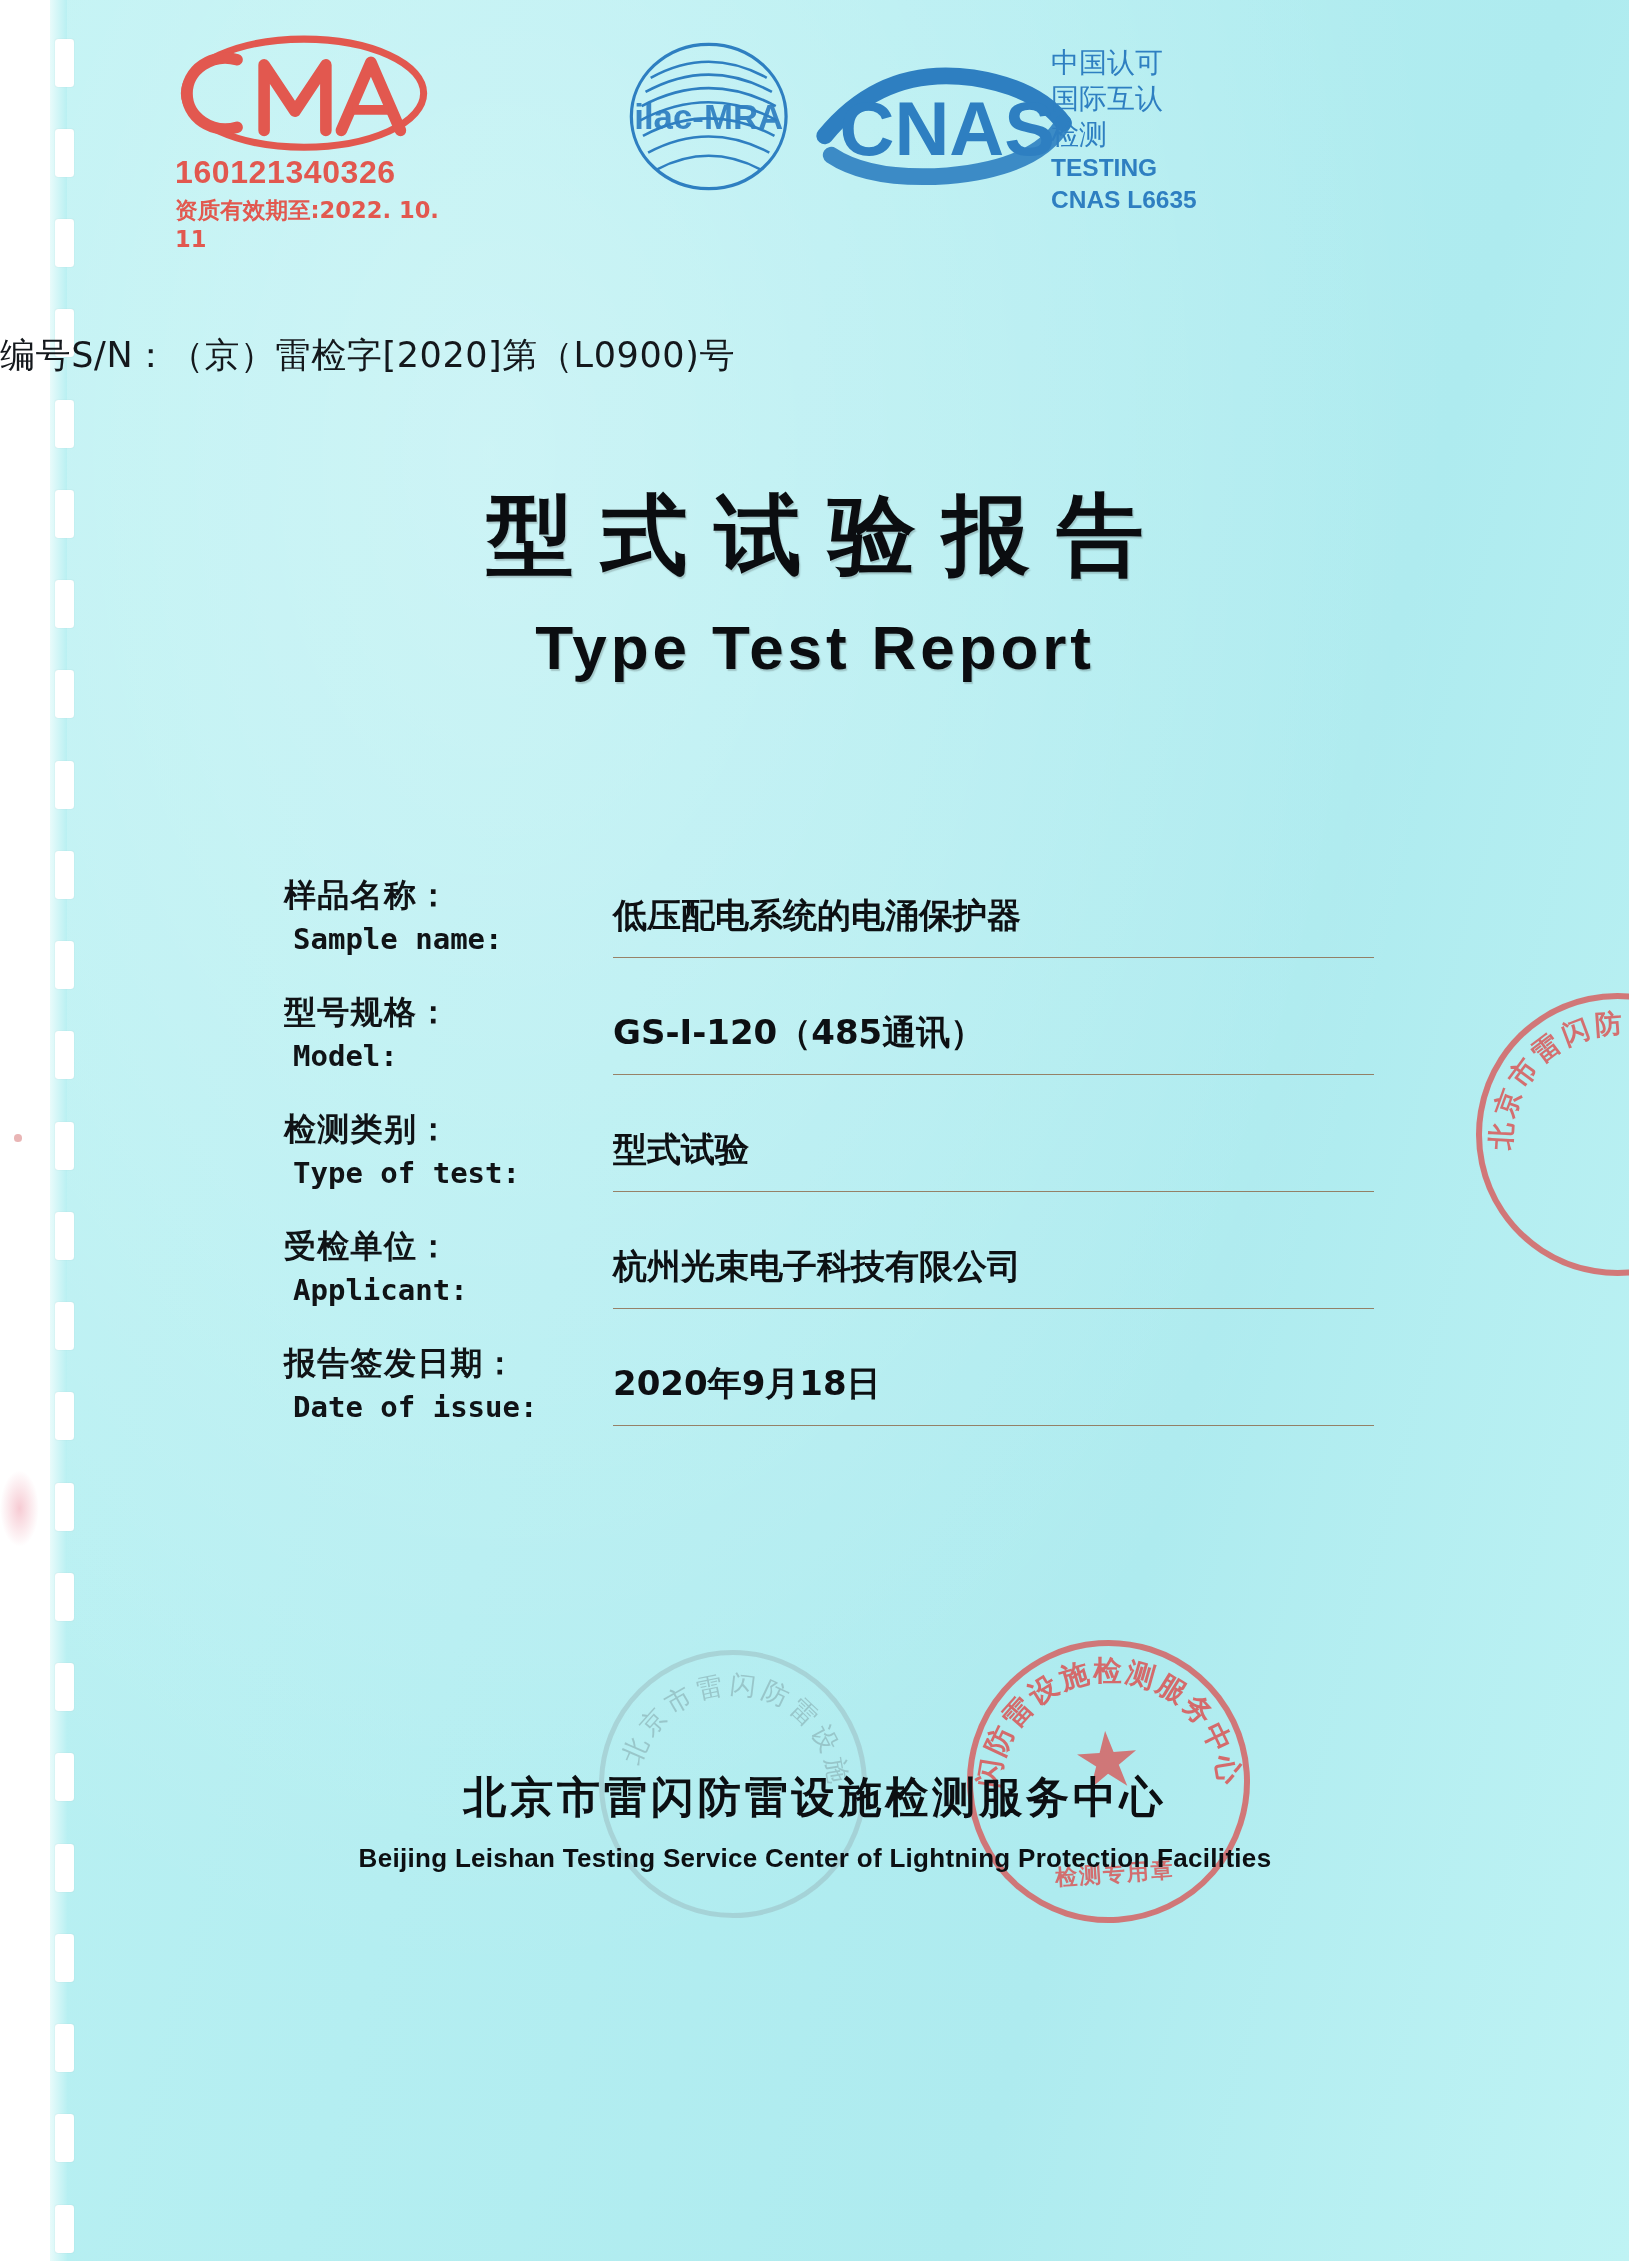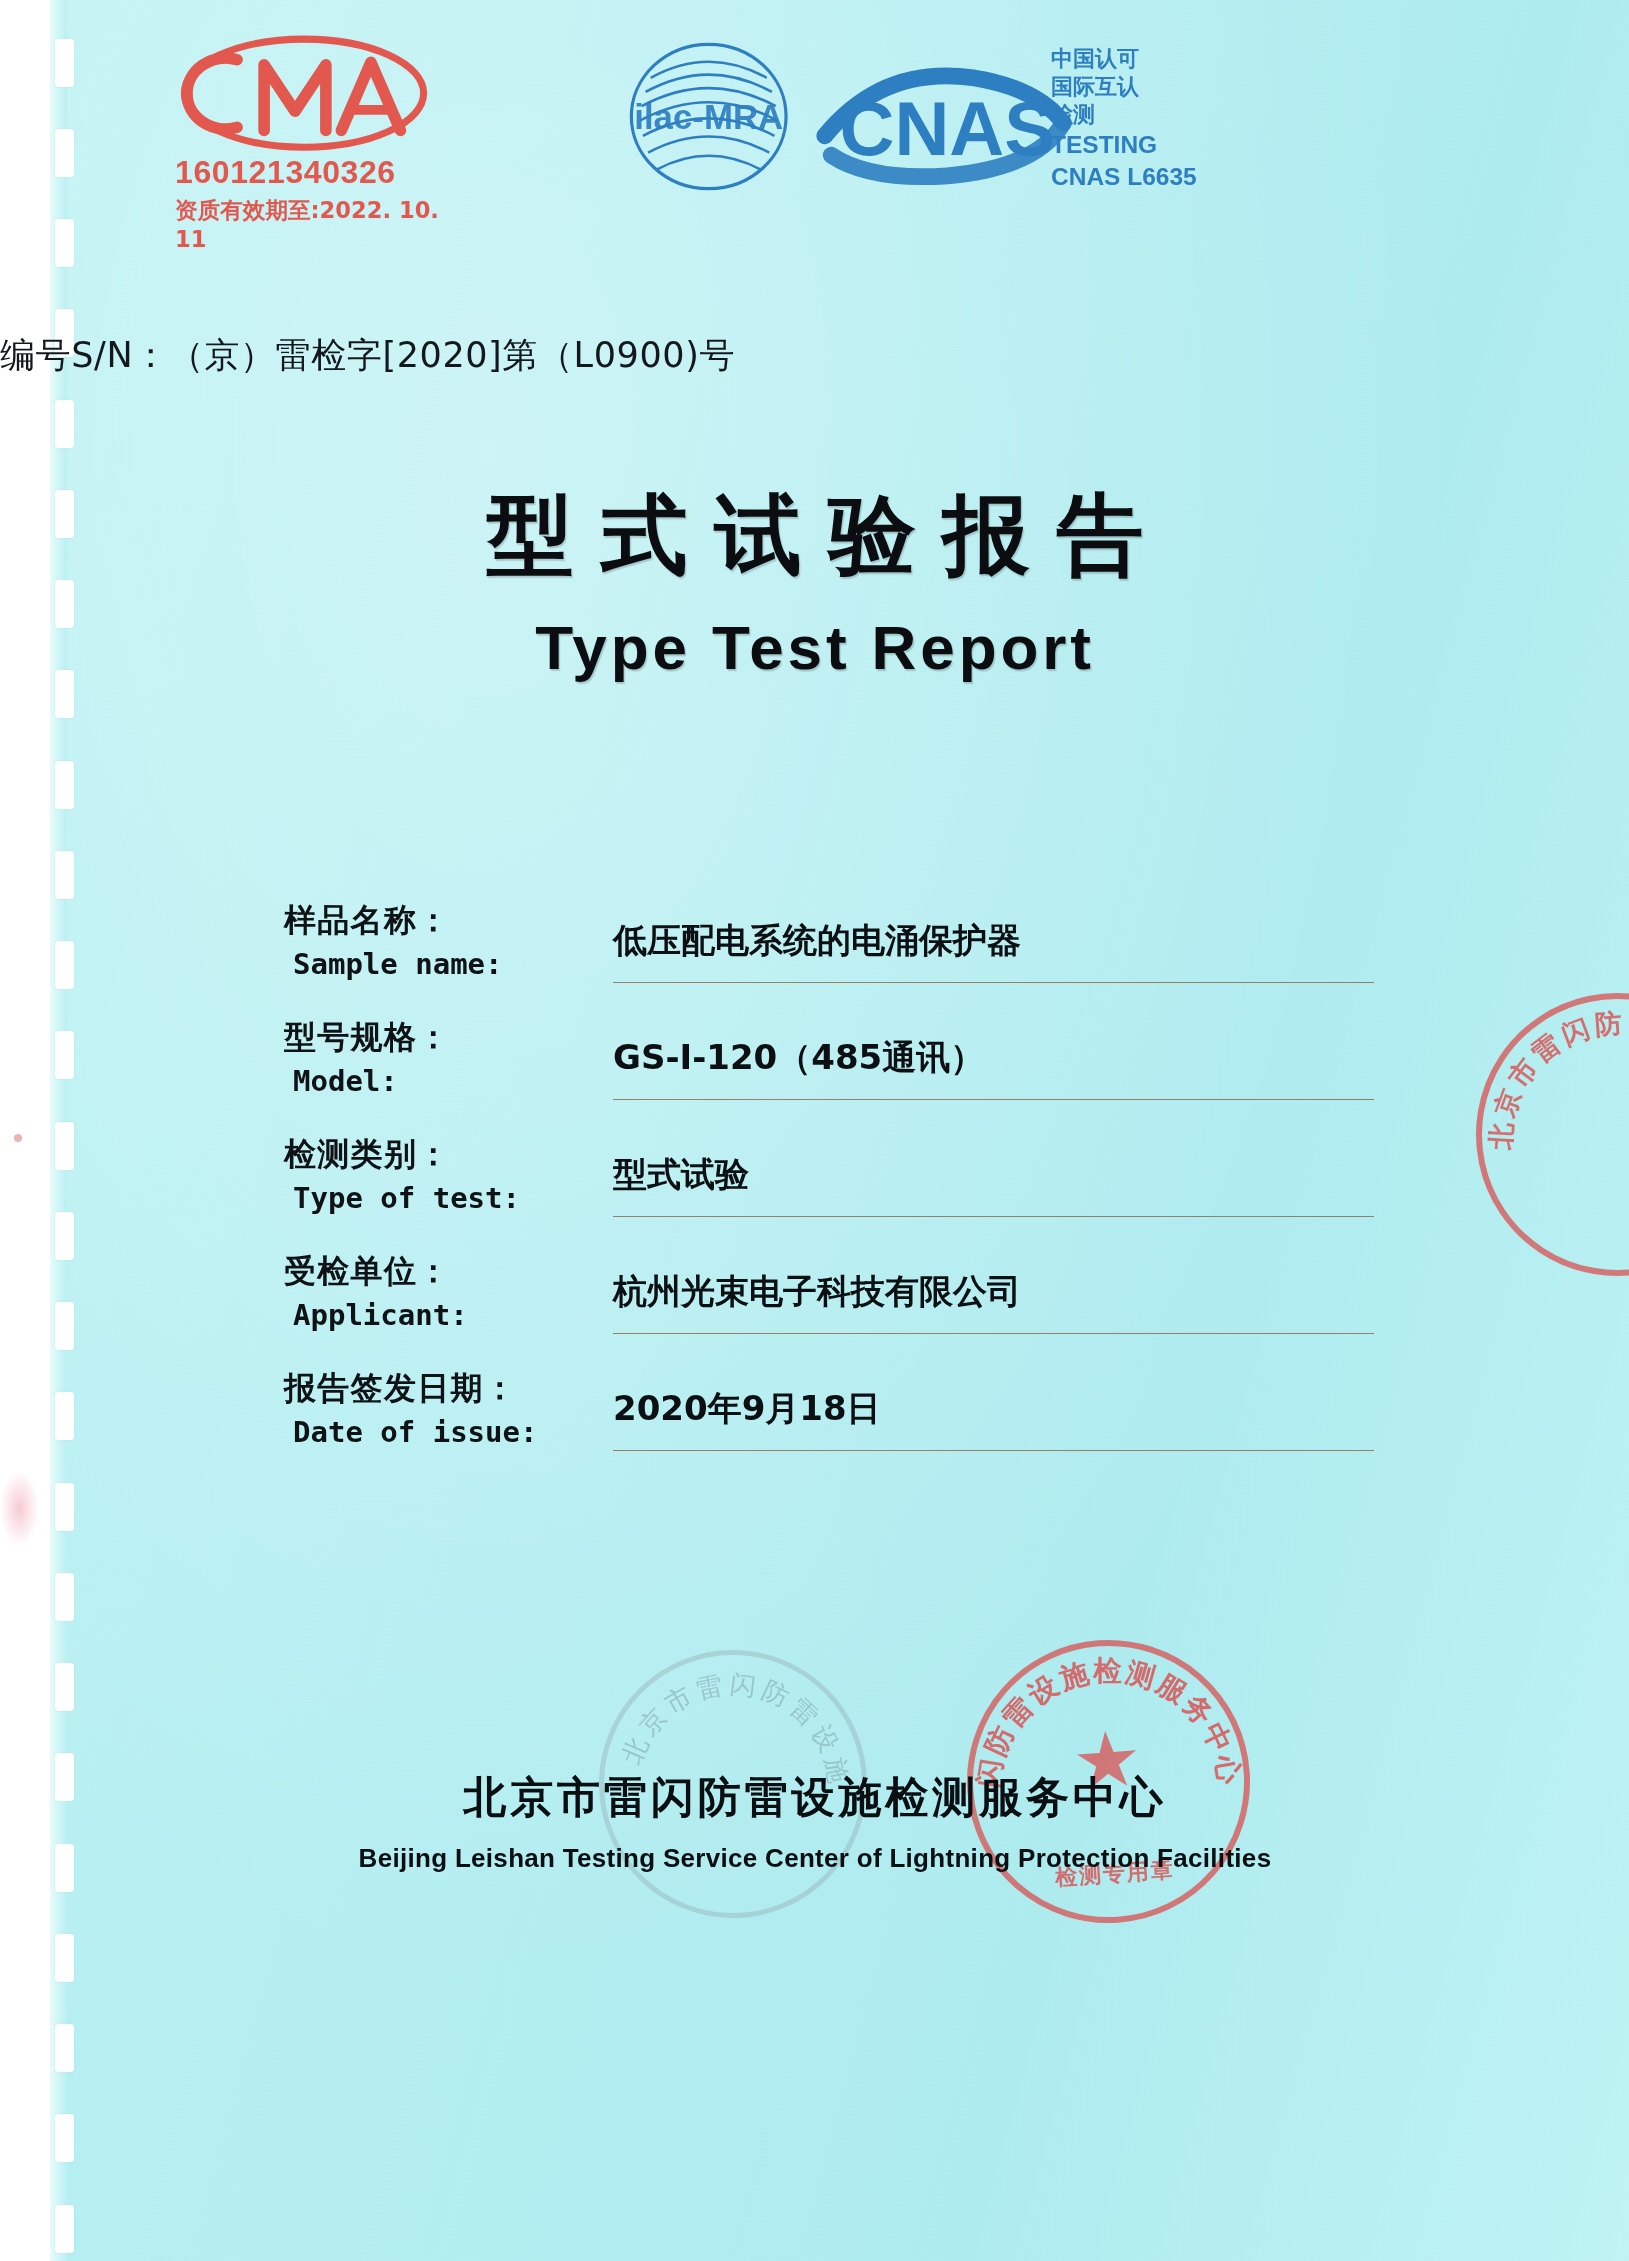--- a/index.html
+++ b/index.html
@@ -97,21 +97,21 @@
   }
   .ilac-svg { position: absolute; left: 0; top: 0; }
   .cnas-text-col {
     position: absolute;
     left: 1051px;
     top: 45px;
     color: #2e7fc1;
     font-family: "DejaVu Sans", sans-serif;
     line-height: 1.28;
   }
-  .cnas-text-col div { font-size: 22px; font-weight: 700; white-space: nowrap;}
+  .cnas-text-col div { font-size: 28px; font-weight: 400; white-space: nowrap;}
   .cnas-text-col .lat { font-family: "Liberation Sans", sans-serif; font-size: 24.5px; font-weight: 600; }
 
   
   .serial {
     position: absolute;
     top: 332px;
     left: 0;
     width: 100%;
     text-align: left;
     font-family: "DejaVu Sans", sans-serif;
@@ -147,21 +147,21 @@
     font-size: 62px;
     letter-spacing: 3.9px;
     color: #0b0d10;
     text-shadow: 1.3px 1.9px 1.3px rgba(0,0,0,0.18);
   }
 
   
   .fields {
     position: absolute;
     left: 284px;
-    top: 893px;
+    top: 868px;
     width: 1096px;
   }
   .field-row {
     position: relative;
     height: 117px;
   }
   .field-label {
     position: absolute;
     left: 0;
     top: 6.4px;

